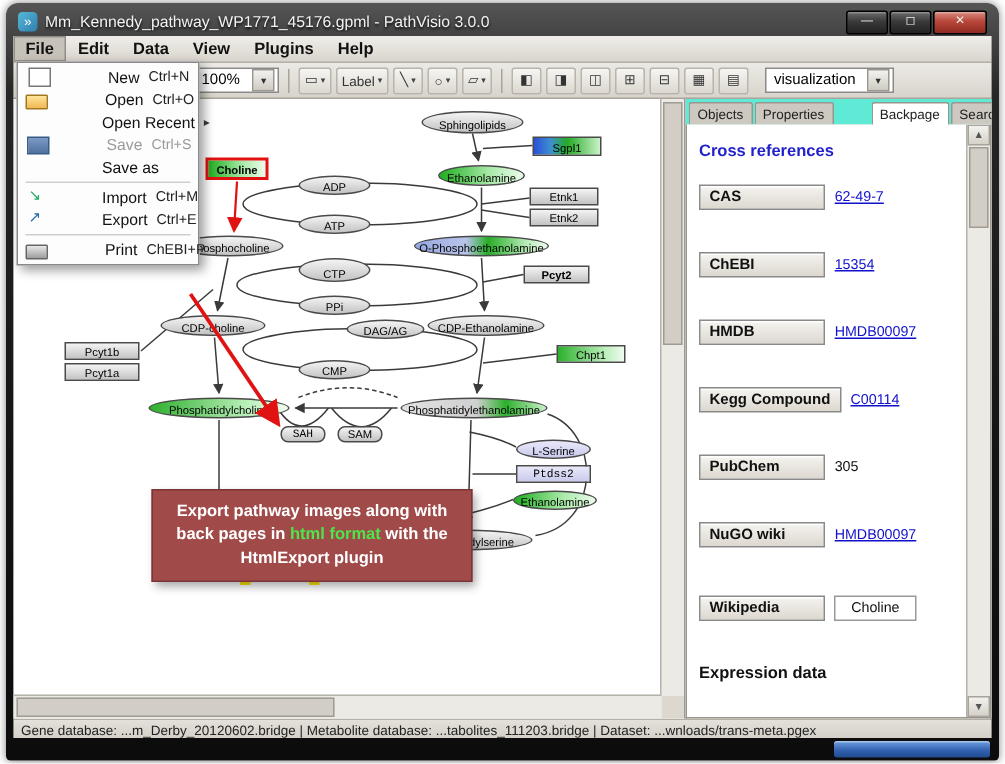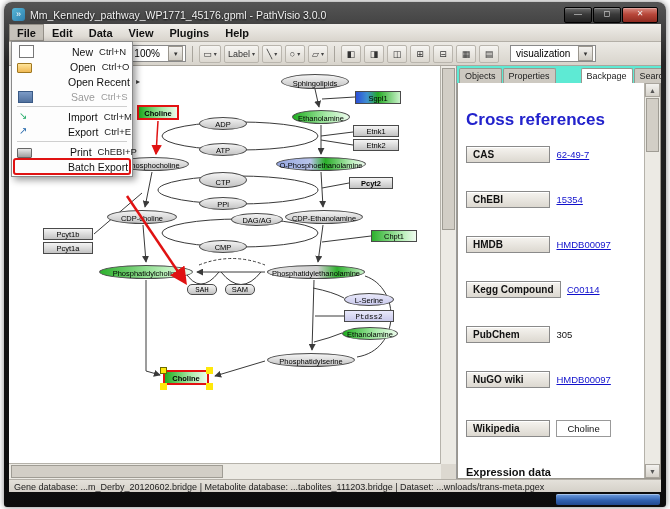--- a/index.html
+++ b/index.html
@@ -52,21 +52,21 @@
   .canvas-hscroll .thumb{position:absolute;top:1px;bottom:1px;left:2px;width:210px;background:#d2cec6;border:1px solid #9f9c94;}
   .canvas-corner{position:absolute;right:0;bottom:0;width:15px;height:15px;background:#dcd8d0;z-index:3;}
 
   
   .side-panel{width:204px;display:flex;flex-direction:column;background:#d6d2ca;}
   .tabs{height:16px;display:flex;align-items:flex-end;padding:1px 2px 0 2px;gap:1px;background:#5eead4;}
   .tab{font-size:9px;padding:2px 5px;border:1px solid #9a968e;border-bottom:none;background:#cdc9c1;color:#222;border-radius:2px 2px 0 0;white-space:nowrap;}
   .tab.selected{background:#fff;position:relative;top:1px;padding-bottom:3px;margin-left:24px;}
   .panel-body{flex:1;position:relative;background:#fff;border:1px solid #9a968e;border-top:none;overflow:hidden;}
   .panel-scroll{position:absolute;left:0;top:0;right:15px;bottom:0;padding:8px 4px 4px 8px;overflow:hidden;}
-  .bp-heading{color:#2222cc;font-weight:bold;font-size:17px;margin:19px 0 14px 0;}
+  .bp-heading{color:#2222cc;font-weight:bold;font-size:11px;margin:4px 0 14px 0;}
   .bp-section{margin-bottom:13px;}
   .bp-header{display:inline-block;min-width:84px;box-sizing:border-box;padding:2px 6px;font-size:10px;font-weight:bold;color:#111;background:linear-gradient(180deg,#f6f4f0,#dcd8d0);border:1px solid #8a8a8a;box-shadow:inset 0 1px 0 #fff;}
   .bp-value{display:inline-block;margin:5px 0 16px 2px;font-size:9.5px;color:#111;text-decoration:none;}
   .bp-section.link .bp-value{color:#1111cc;text-decoration:underline;}
   .bp-section.boxed .bp-value{border:1px solid #999;background:#fff;padding:2px 10px;margin-top:6px;}
   .bp-footer{font-weight:bold;font-size:11px;color:#111;margin-top:4px;}
   .vscroll{position:absolute;right:0;top:0;bottom:0;width:15px;background:#eceae4;border-left:1px solid #b5b2aa;}
   .scroll-btn{height:14px;font-size:7px;text-align:center;line-height:14px;color:#555;background:linear-gradient(#f3f2ef,#d5d1c9);border:1px solid #a8a49c;box-sizing:border-box;}
   .scroll-btn.bottom{position:absolute;bottom:0;left:0;right:0;}
   .scroll-thumb{position:absolute;left:1px;right:1px;top:15px;height:52px;background:#d2cec6;border:1px solid #9f9c94;}
@@ -403,20 +403,23 @@
               <div class="bp-footer">Expression data</div>
             </div>
             <div class="vscroll">
               <div class="scroll-btn">▲</div>
               <div class="scroll-thumb"></div>
               <div class="scroll-btn bottom">▼</div>
             </div>
           </div>
         </div>
 
+        <div class="annotation">
+          <span>Export pathway images along with back pages in </span><span class="hl">html format</span><span> with the HtmlExport plugin</span>
+        </div>
       </div>
 
       <div class="statusbar">
         <span>Gene database: ...m_Derby_20120602.bridge | Metabolite database: ...tabolites_111203.bridge | Dataset: ...wnloads/trans-meta.pgex</span>
       </div>
 
       <div class="file-menu">
 
           <div class="menu-item">
             <span class="mi-icon ic-new"></span>
@@ -439,20 +442,26 @@
             <span class="mi-arrow">▸</span>
           </div>
 
           <div class="menu-item disabled">
             <span class="mi-icon ic-save"></span>
             <span class="mi-label">Save</span>
             <span class="mi-shortcut">Ctrl+S</span>
             <span class="mi-arrow"></span>
           </div>
 
+          <div class="menu-item">
+            <span class="mi-icon"></span>
+            <span class="mi-label">Save as</span>
+            <span class="mi-shortcut"></span>
+            <span class="mi-arrow"></span>
+          </div>
 
           <div class="menu-item separator">
             
             
             
             
           </div>
 
           <div class="menu-item">
             <span class="mi-icon ic-import"></span>
@@ -476,26 +485,20 @@
           </div>
 
           <div class="menu-item">
             <span class="mi-icon ic-print"></span>
             <span class="mi-label">Print</span>
             <span class="mi-shortcut">ChEBI+P</span>
             <span class="mi-arrow"></span>
           </div>
 
 
-          <div class="menu-item highlighted">
-            <span class="mi-icon"></span>
-            <span class="mi-label">Batch Export</span>
-            <span class="mi-shortcut"></span>
-            <span class="mi-arrow"></span>
-          </div>
         </div>
 
       <svg class="anno-arrow" width="660" height="468">
         <defs>
           <marker id="bigArwR" viewBox="0 0 10 10" markerWidth="7" markerHeight="7" refX="8" refY="5" orient="auto">
               <path d="M0,0L10,5L0,10Z" fill="#e01212"></path>
             </marker>
         </defs>
         <line x1="118" y1="172" x2="176" y2="258" stroke="#e01212" stroke-width="2.5" marker-end="url(#bigArwR)"></line>
       </svg>

